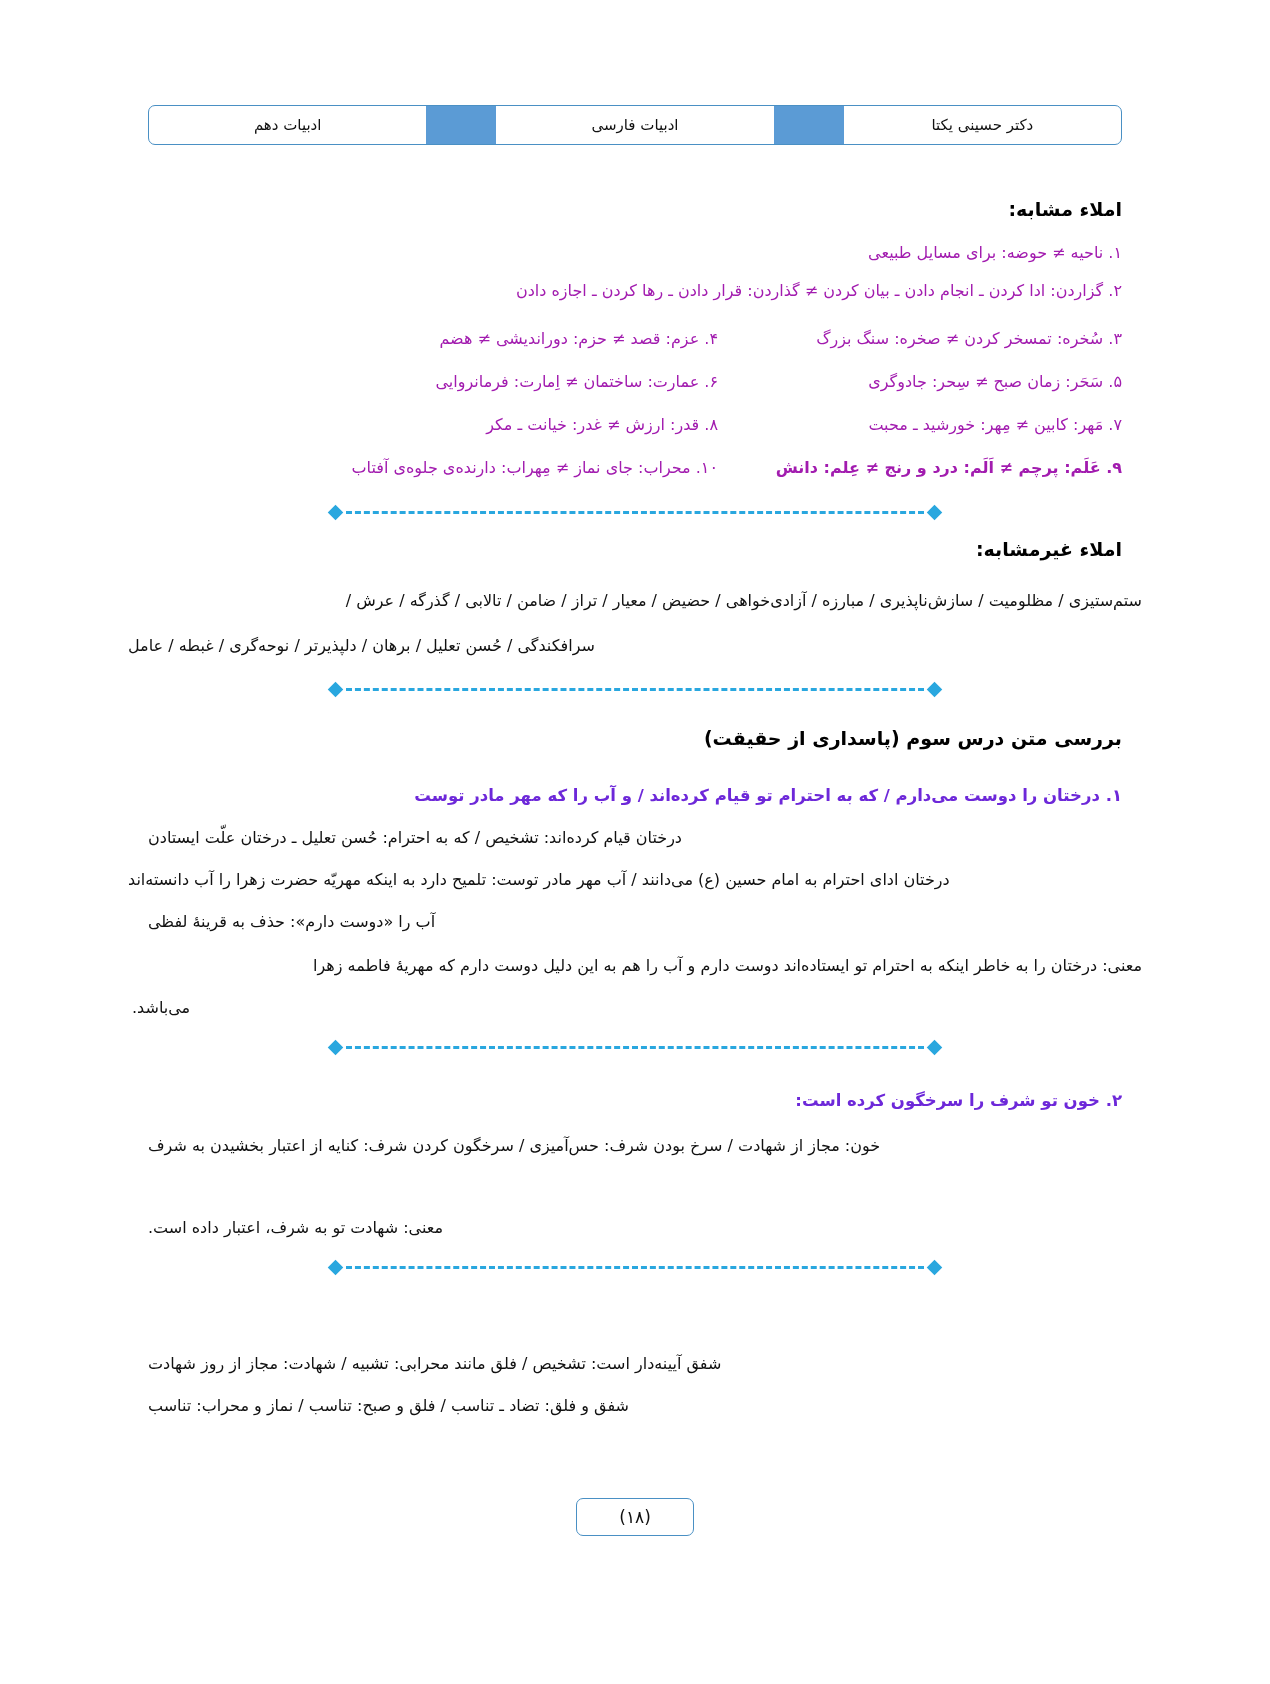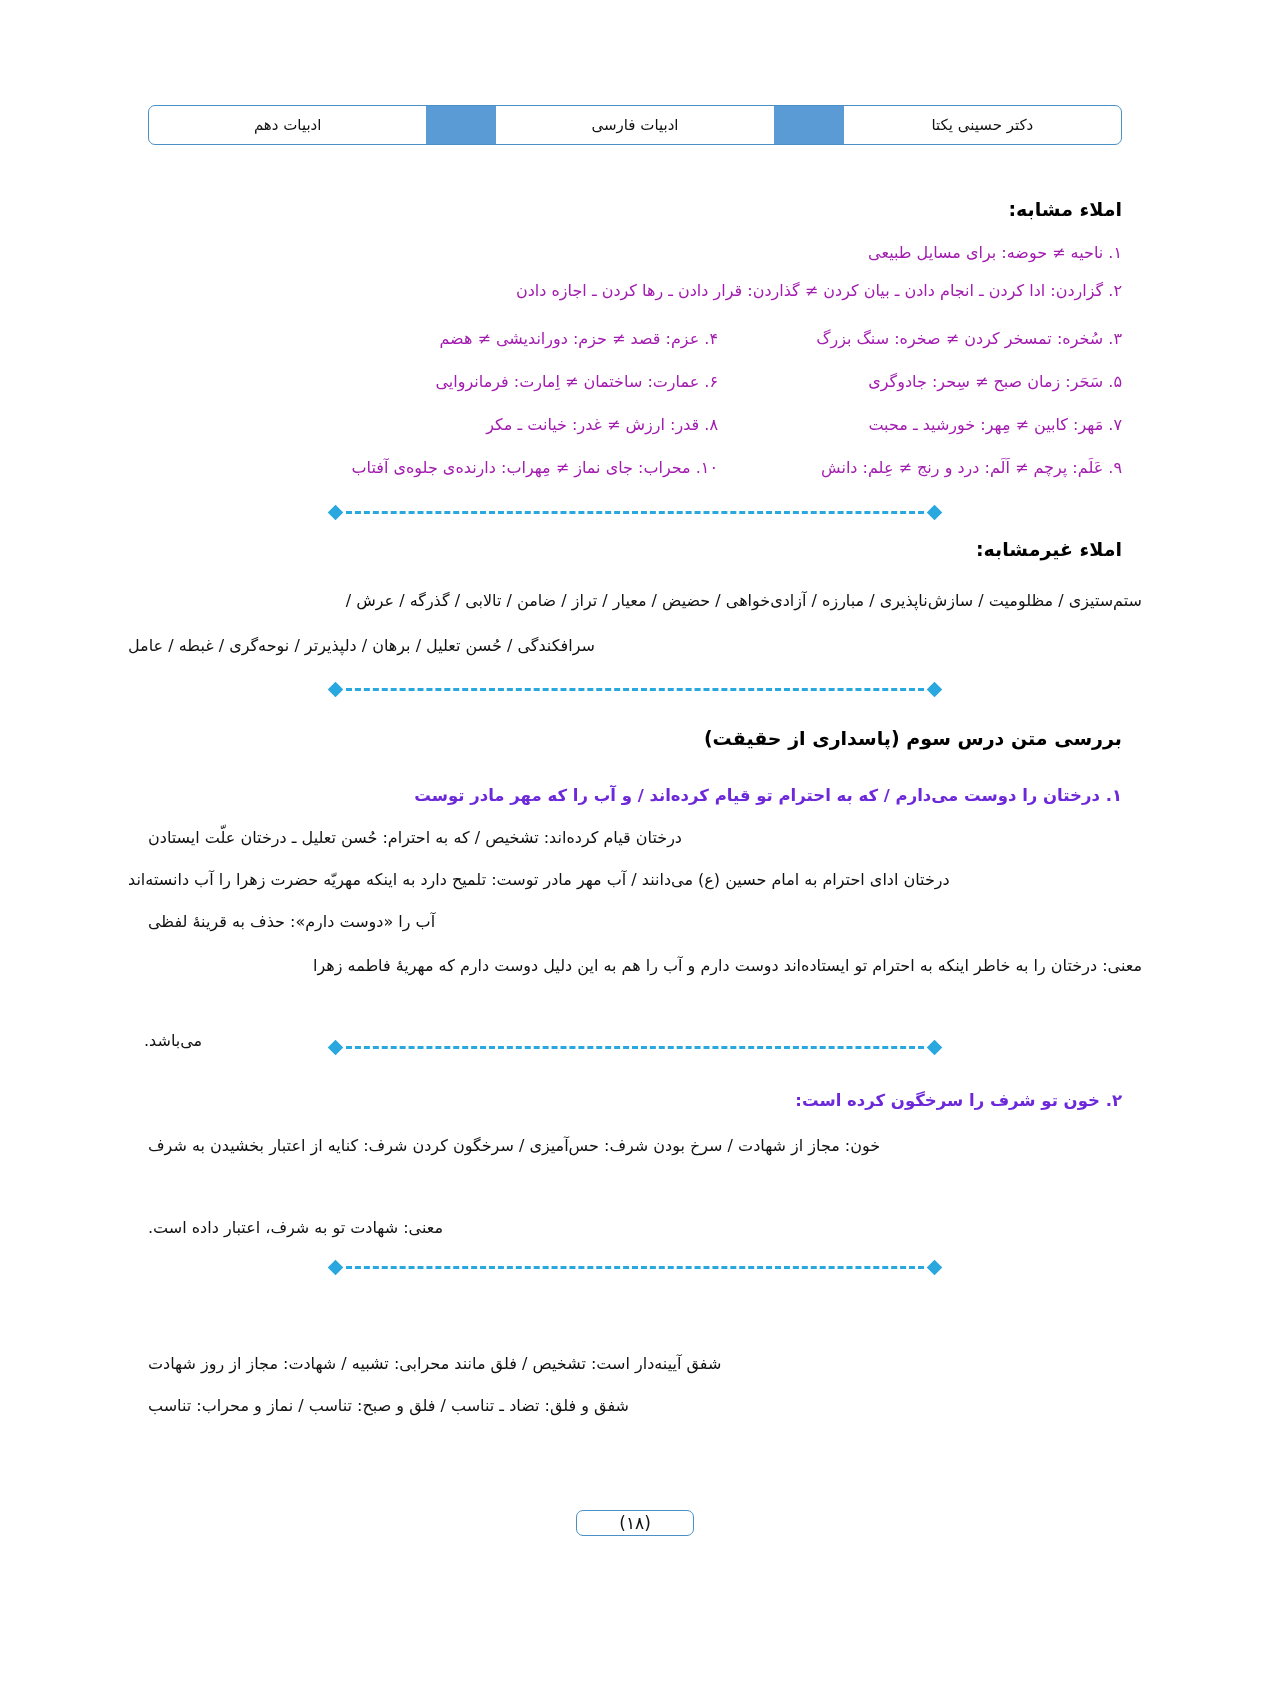--- a/index.html
+++ b/index.html
@@ -102,21 +102,21 @@
     color: #6d28d9;
   }
 
   
   .page-number {
     position: absolute;
     bottom: 40px;
     left: 50%;
     transform: translateX(-50%);
     width: 118px;
-    height: 26px;
+    height: 38px;
     border: 1.6px solid #4a90c4;
     border-radius: 7px;
     display: flex;
     align-items: center;
     justify-content: center;
     font-size: 17px;
     color: #111;
     background: #fff;
     box-sizing: border-box;
   }
@@ -142,21 +142,21 @@
 
   <div class="line" style="top:329px; right:148px;">۳. سُخره: تمسخر کردن  ≠  صخره: سنگ بزرگ</div>
   <div class="line" style="top:329px; right:552px;">۴. عزم: قصد  ≠  حزم: دوراندیشی  ≠  هضم</div>
 
   <div class="line" style="top:372px; right:148px;">۵. سَحَر: زمان صبح  ≠  سِحر: جادوگری</div>
   <div class="line" style="top:372px; right:552px;margin-left:24px;">۶. عمارت: ساختمان  ≠  اِمارت: فرمانروایی</div>
 
   <div class="line" style="top:415px; right:148px;">۷. مَهر: کابین  ≠  مِهر: خورشید ـ محبت</div>
   <div class="line" style="top:415px; right:552px;">۸. قدر: ارزش  ≠  غدر: خیانت ـ مکر</div>
 
-  <div class="line" style="top:458px; right:148px;">۹. عَلَم: پرچم  ≠  اَلَم: درد و رنج  ≠  عِلم: دانش</div>
+  <div class="line" style="top:458px; right:148px;font-weight:bold;">۹. عَلَم: پرچم  ≠  اَلَم: درد و رنج  ≠  عِلم: دانش</div>
   <div class="line" style="top:458px; right:552px;">۱۰. محراب: جای نماز  ≠  مِهراب: دارنده‌ی جلوه‌ی آفتاب</div>
 
   <div class="divider" style="top:505px; right:330px; left:330px;">
     <span class="dia"></span>
     <span class="dash"></span>
     <span class="dia"></span>
   </div>
 
   <div class="section-title" style="top:538px; right:148px;">املاء غیرمشابه:</div>
 
@@ -175,21 +175,21 @@
   <div class="row-full bold-verse" style="top:780px; right:148px; left:148px; text-align:right;">۱. درختان را دوست می‌دارم / که به احترام تو قیام کرده‌اند / و آب را که مهر مادر توست</div>
 
   <div class="row-full" style="top:822px; right:148px; left:148px; text-align:left;">درختان قیام کرده‌اند: تشخیص / که به احترام: حُسن تعلیل ـ درختان علّت ایستادن</div>
 
   <div class="row-full" style="top:864px; right:128px; left:128px; text-align:left;">درختان ادای احترام به امام حسین (ع) می‌دانند / آب مهر مادر توست: تلمیح دارد به اینکه مهریّه حضرت زهرا را آب دانسته‌اند</div>
 
   <div class="row-full" style="top:906px; right:148px; left:148px; text-align:left;">آب را «دوست دارم»: حذف به قرینهٔ لفظی</div>
 
   <div class="row-full" style="top:950px; right:128px; left:128px; text-align:right;">معنی: درختان را به خاطر اینکه به احترام تو ایستاده‌اند دوست دارم و آب را هم به این دلیل دوست دارم که مهریهٔ فاطمه زهرا</div>
 
-  <div class="row-full" style="top:992px; right:128px; left:144px; text-align:left;margin-top:33px;">می‌باشد.</div>
+  <div class="row-full" style="top:992px; right:128px; left:132px; text-align:left;">می‌باشد.</div>
 
   <div class="divider" style="top:1040px; right:330px; left:330px;">
     <span class="dia"></span>
     <span class="dash"></span>
     <span class="dia"></span>
   </div>
 
   <div class="row-full bold-verse" style="top:1085px; right:148px; left:148px; text-align:right;">۲. خون تو شرف را سرخگون کرده است:</div>
 
   <div class="row-full" style="top:1130px; right:148px; left:148px; text-align:left;">خون: مجاز از شهادت / سرخ بودن شرف: حس‌آمیزی / سرخگون کردن شرف: کنایه از اعتبار بخشیدن به شرف</div>

